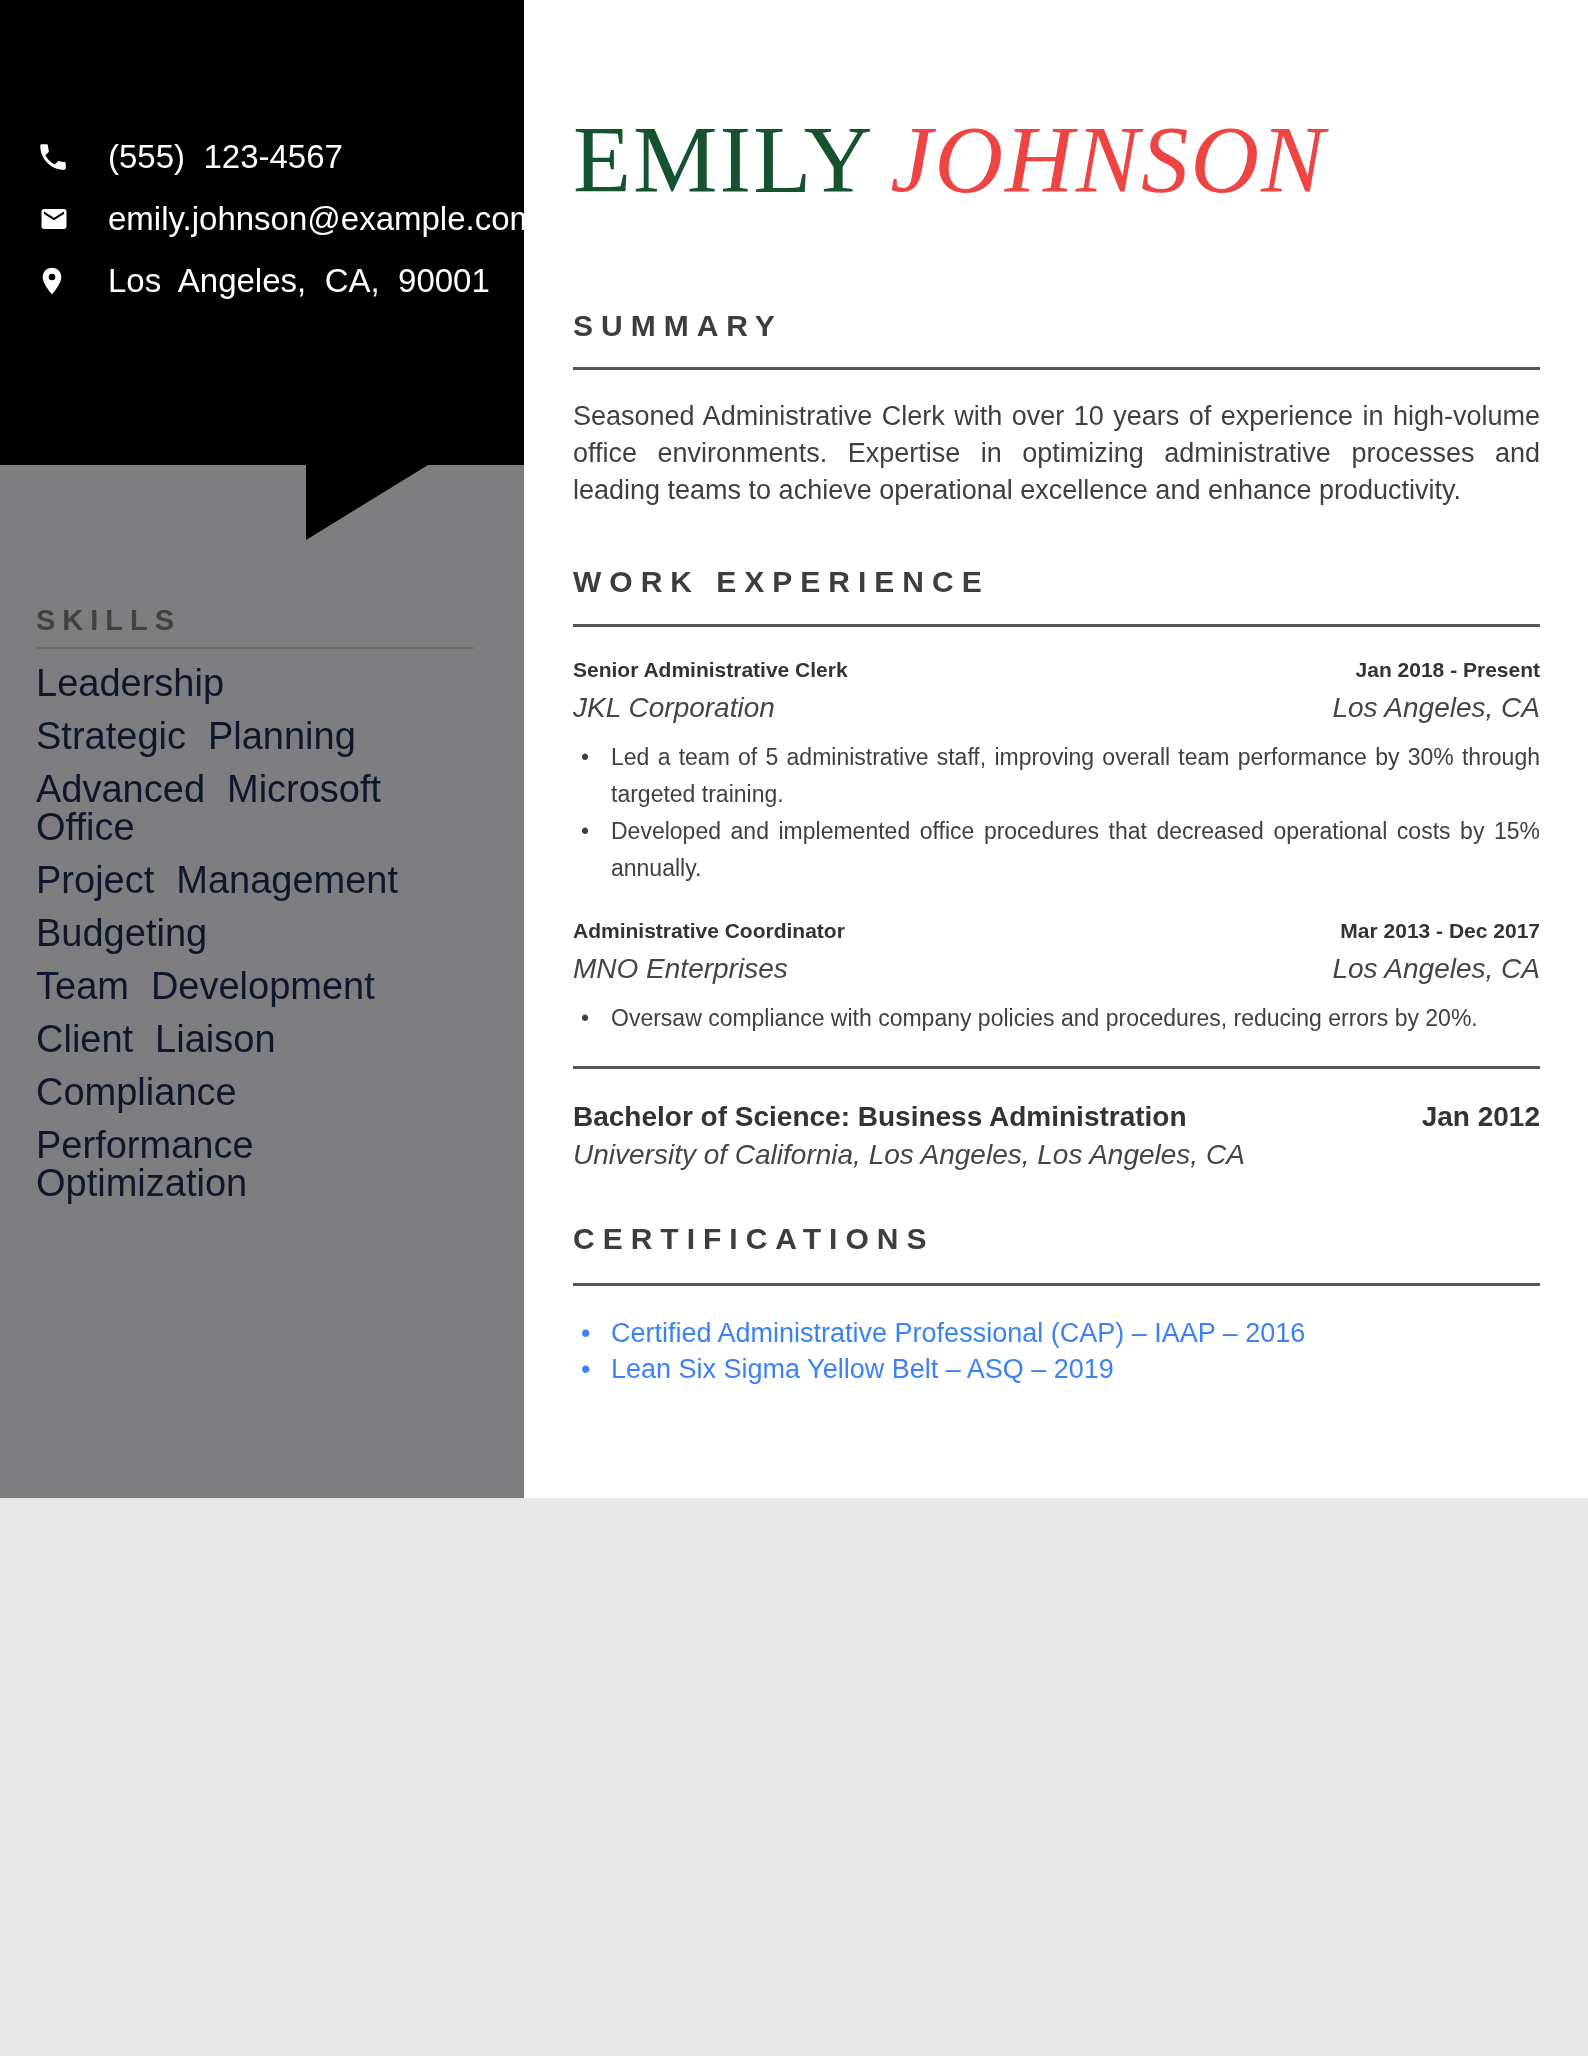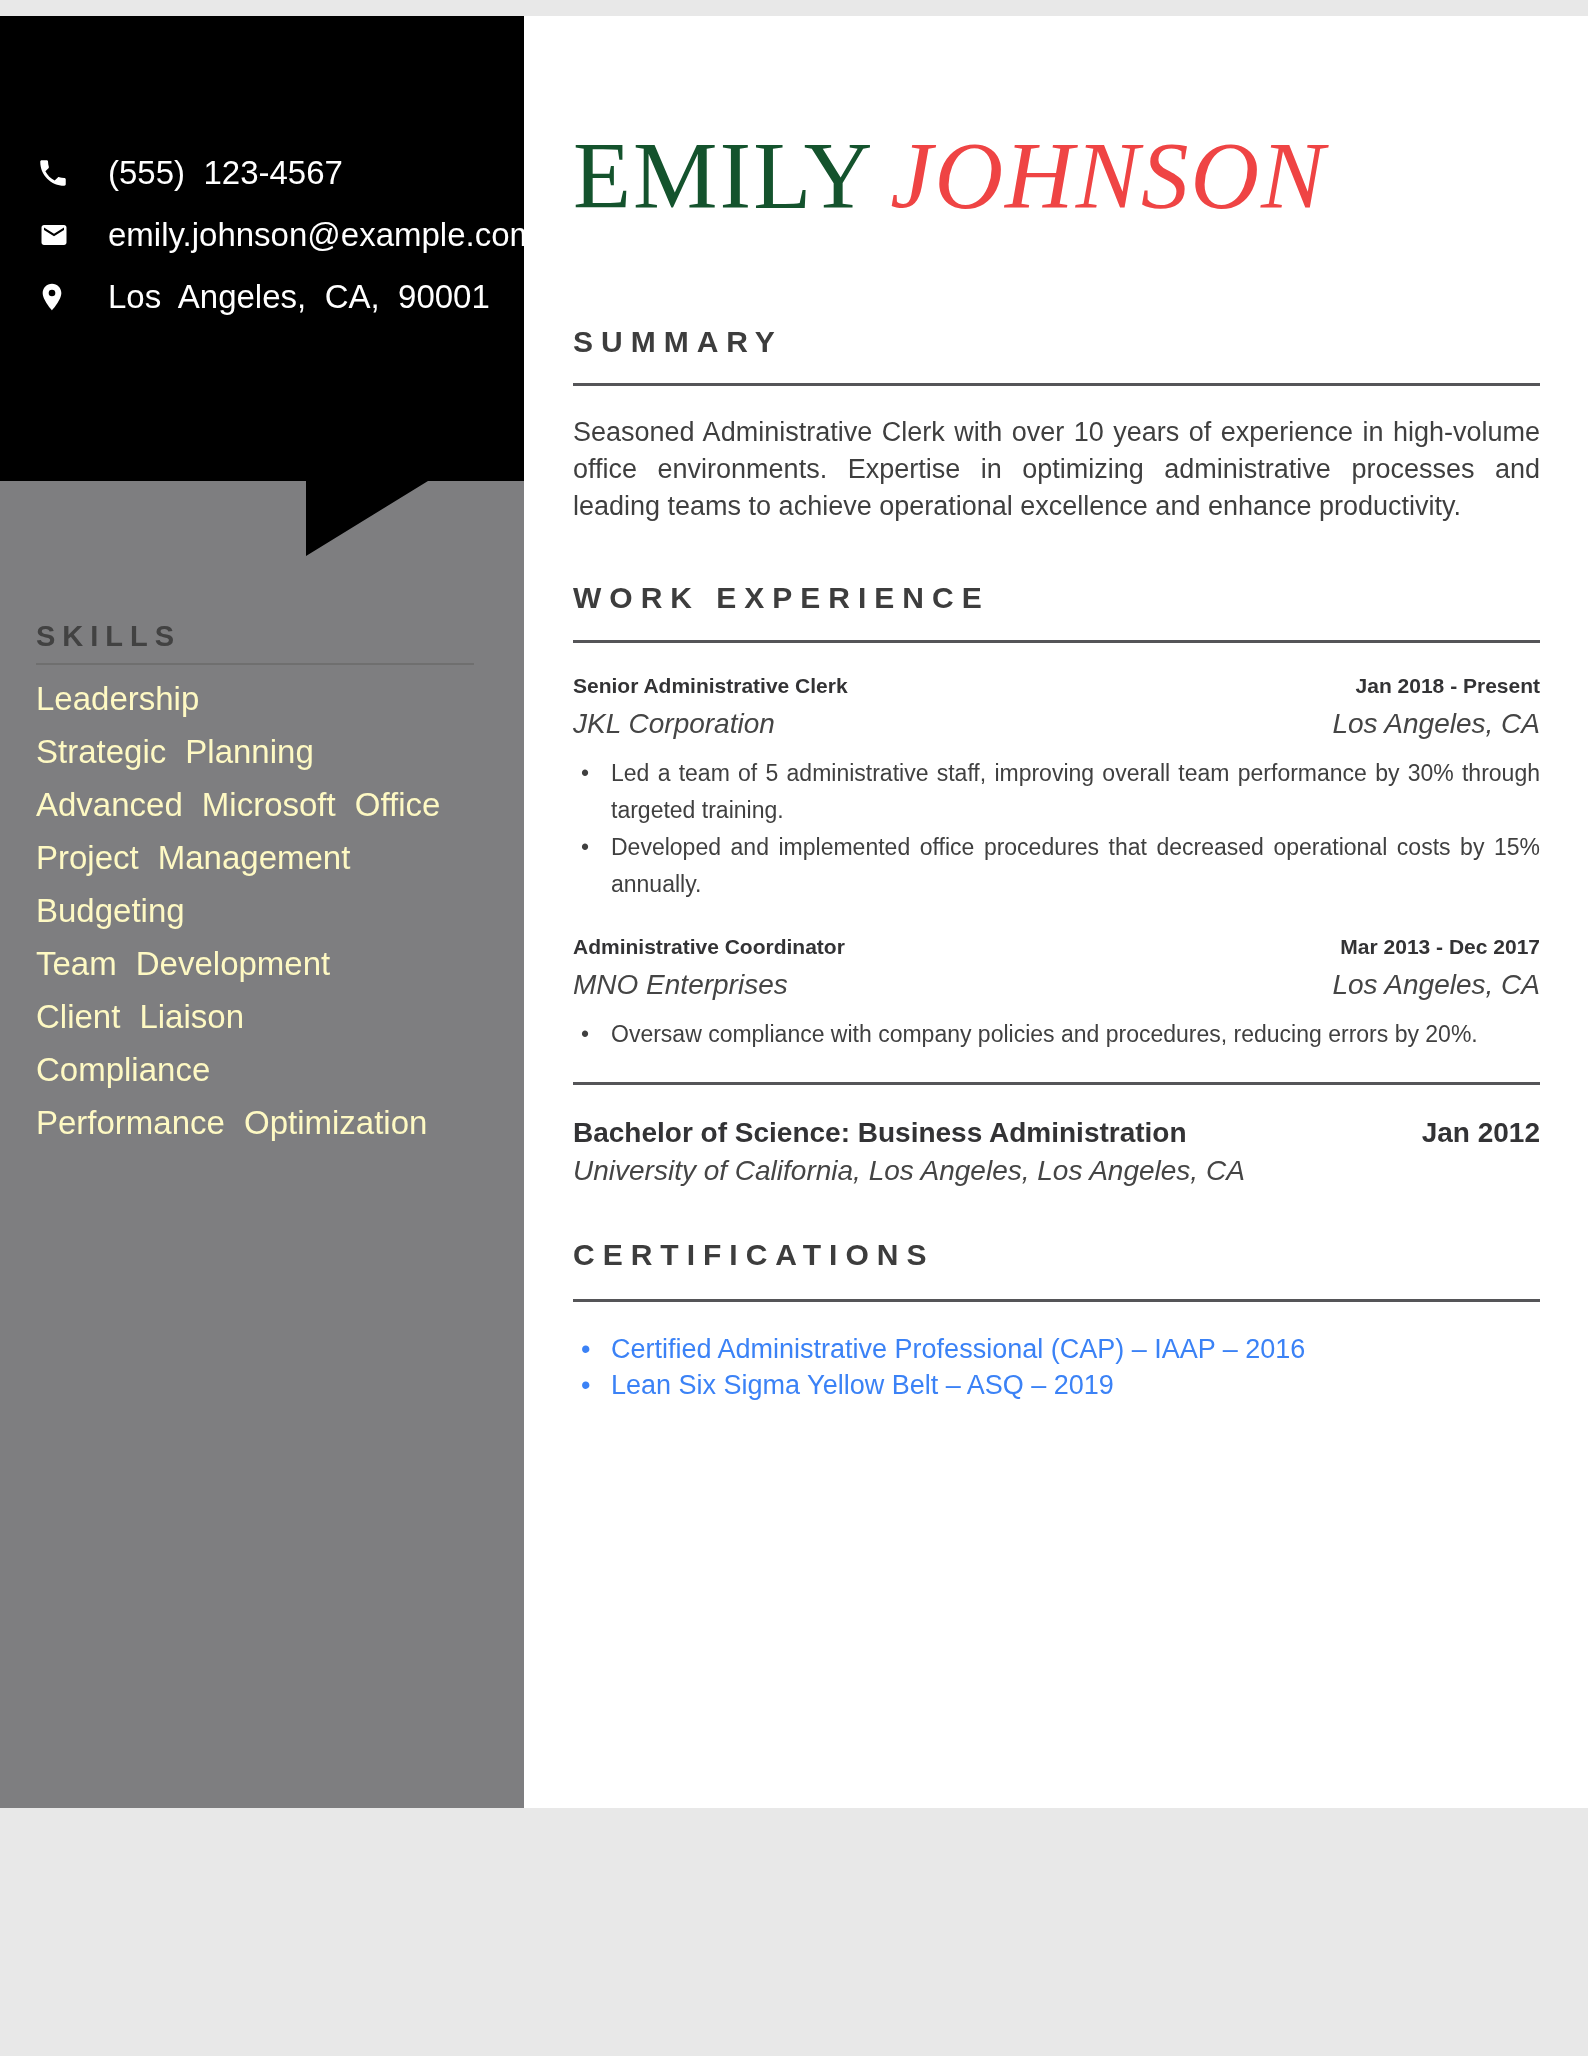--- a/index.html
+++ b/index.html
@@ -1,38 +1,38 @@
 <!DOCTYPE html>
 <html><head>
 <meta charset="utf-8">
 <style>
   html,body { margin:0; padding:0; background:#e8e8e8; }
   .page {
-    position:relative; width:1588px; height:1792px; background:#ffffff;
-    font-family:"Liberation Sans", sans-serif; overflow:hidden; margin:16px auto;
+    position:relative; width:1588px; height:1498px; background:#ffffff;
+    font-family:"Liberation Sans", sans-serif; overflow:hidden; margin:0 auto;
   }
   
   .sidebar { position:absolute; left:0; top:0; width:524px; height:100%; background:#7e7e80; }
   .black-bubble {
     position:absolute; left:0; top:0; width:524px; height:540px; background:#000000;
     clip-path: polygon(0 0, 524px 0, 524px 465px, 428px 465px, 306px 540px, 306px 465px, 0 465px);
     overflow:hidden;
   }
   .contact-list { position:absolute; top:138px; left:36px; right:0; }
   .contact-row { display:flex; align-items:center; height:38px; margin-bottom:24px;
     color:#ffffff; font-size:33px; word-spacing:0.28em; white-space:nowrap; }
   .contact-icon { width:42px; min-width:42px; margin-right:30px; display:flex; align-items:center; }
   .contact-icon svg { fill:#ffffff; }
   .skills-section { position:absolute; top:605px; left:36px; width:438px; }
   .skills-heading { margin:0; font-size:29px; font-weight:bold; letter-spacing:7px;
     color:#424242; line-height:30px; }
   .side-rule { margin-top:12px; height:2px; background:#6f6f6f; }
   .skills-list { list-style:none; margin:15px 0 0; padding:0; }
-  .skills-list li { font-size:33px; line-height:38px; margin-bottom:15px;
-    color:#fef9c3; word-spacing:0.3em; }
+  .skills-list li { font-size:38px; line-height:38px; margin-bottom:15px;
+    color:#0f172a; word-spacing:0.3em; }
   
   .content { position:absolute; left:573px; top:0; width:967px; color:#3f3f3f; }
   .name { margin:110px 0 0; font-family:"Liberation Serif", serif; font-weight:normal;
     font-size:95px; line-height:100px; letter-spacing:2px; white-space:nowrap; }
   .name .first { color:#14532d; margin-right:16px; }
   .name .last  { color:#ef4444;font-style:italic; }
   .sec { margin:0; font-size:30px; font-weight:bold; letter-spacing:8px;
     color:#3d3d3d; line-height:30px; }
   .sec-summary { margin-top:101px; }
   .rule { height:3px; background:#555558; border:0; margin:0; }

